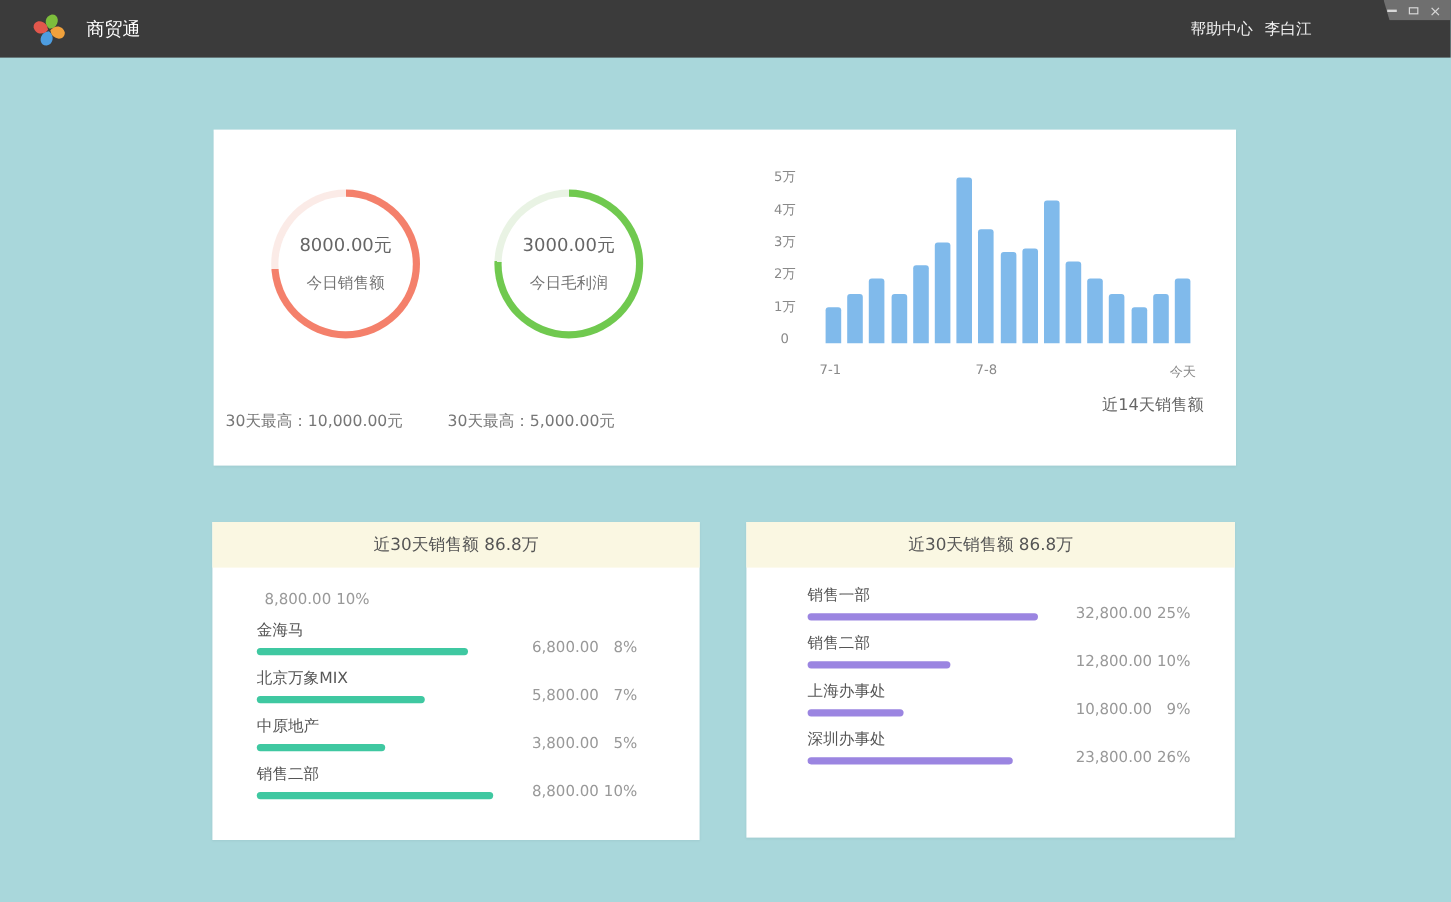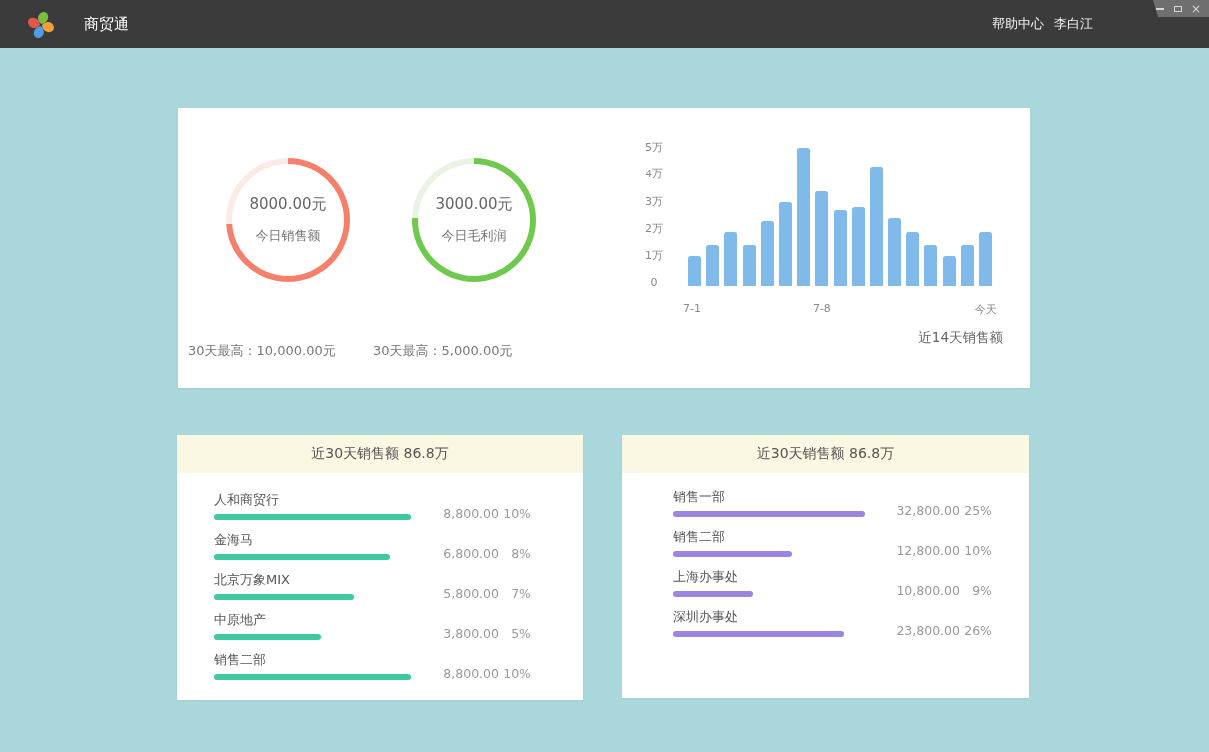--- a/index.html
+++ b/index.html
@@ -8,21 +8,21 @@
     background:#A9D7DB;
     font-family:"DejaVu Sans","Liberation Sans",sans-serif;
     position:relative;overflow:hidden;
     -webkit-font-smoothing:antialiased;
   }
   .screen{position:absolute;inset:0;}
 
   
   .titlebar{position:absolute;left:0;top:0;width:1209px;height:48px;background:#3B3B3B;}
   .logo{position:absolute;left:26px;top:8px;width:30px;height:32px;}
-  .app-title{position:absolute;left:84px;top:0;height:48px;line-height:48px;color:#FFFFFF;font-size:15px;}
+  .app-title{position:absolute;left:72px;top:0;height:48px;line-height:48px;color:#FFFFFF;font-size:15px;}
   .titlebar-right{position:absolute;right:116px;top:0;height:48px;display:flex;align-items:center;gap:10px;}
   .titlebar-item{color:#F2F2F2;font-size:13px;cursor:pointer;}
 
   
   .win-controls{
     position:absolute;right:0;top:0;width:62px;height:17px;background:#6F6F6F;
     clip-path:polygon(6px 0,100% 0,100% 100%,11px 100%);
     display:flex;align-items:center;justify-content:flex-end;gap:8px;padding-right:8px;box-sizing:border-box;
   }
   .win-btn{display:flex;align-items:center;justify-content:center;width:10px;height:12px;cursor:pointer;}
@@ -117,21 +117,21 @@
       </div>
     </div>
     <div class="gauge-footer" style="left:195px;">30天最高：5,000.00元</div>
 
     <div>
       <div class="chart-yaxis">
           <span class="ytick" style="top: 168px;">0</span>
           <span class="ytick" style="top: 140.9px;">1万</span>
           <span class="ytick" style="top: 113.8px;">2万</span>
           <span class="ytick" style="top: 86.7px;">3万</span>
-          <span class="ytick" style="top: 59.6px; font-family: Liberation Mono, monospace;">4万</span>
+          <span class="ytick" style="top: 59.6px;">4万</span>
           <span class="ytick" style="top: 32.5px;">5万</span>
         </div>
       <div class="chart-bars">
           <div class="vbar" style="height: 30px; background: rgb(128, 186, 235);"></div>
           <div class="vbar" style="height: 41px; background: rgb(128, 186, 235);"></div>
           <div class="vbar" style="height: 54px; background: rgb(128, 186, 235);"></div>
           <div class="vbar" style="height: 41px; background: rgb(128, 186, 235);"></div>
           <div class="vbar" style="height: 65px; background: rgb(128, 186, 235);"></div>
           <div class="vbar" style="height: 84px; background: rgb(128, 186, 235);"></div>
           <div class="vbar" style="height: 138px; background: rgb(128, 186, 235);"></div>
@@ -152,24 +152,20 @@
           <span class="xtick" style="left: 297.7px;">今天</span>
         </div>
       <div class="chart-title">近14天销售额</div>
     </div>
   </div>
 
   <div class="card card-rank-left">
     <div class="rank-header">近30天销售额 86.8万</div>
     <div class="rank-rows">
         <div class="rank-row">
-          <div class="rank-left">
-            <div class="rank-name">人和商贸行</div>
-            <div class="rank-bar" style="width: 197px; background: rgb(63, 200, 161);"></div>
-          </div>
           <div class="rank-right"><span class="amount">8,800.00</span><span class="pct">10%</span></div>
         </div>
         <div class="rank-row">
           <div class="rank-left">
             <div class="rank-name">金海马</div>
             <div class="rank-bar" style="width: 176px; background: rgb(63, 200, 161);"></div>
           </div>
           <div class="rank-right"><span class="amount">6,800.00</span><span class="pct">8%</span></div>
         </div>
         <div class="rank-row">

